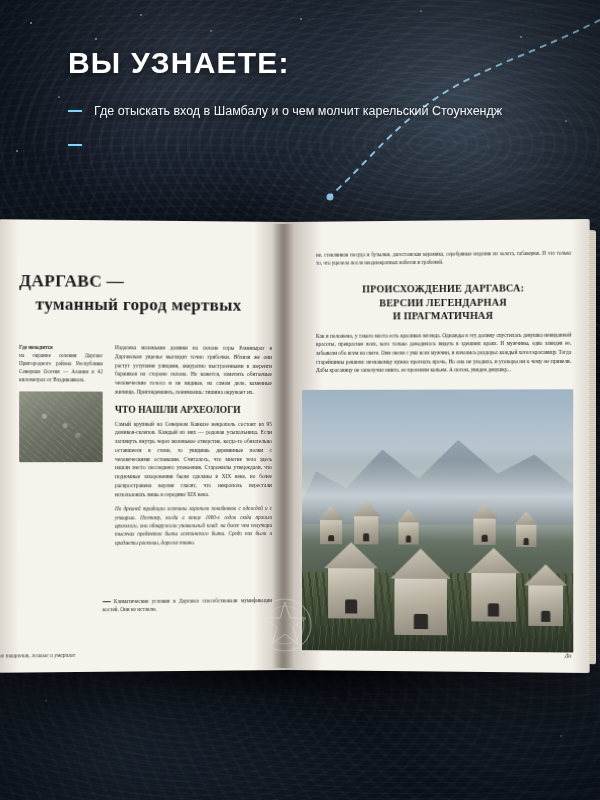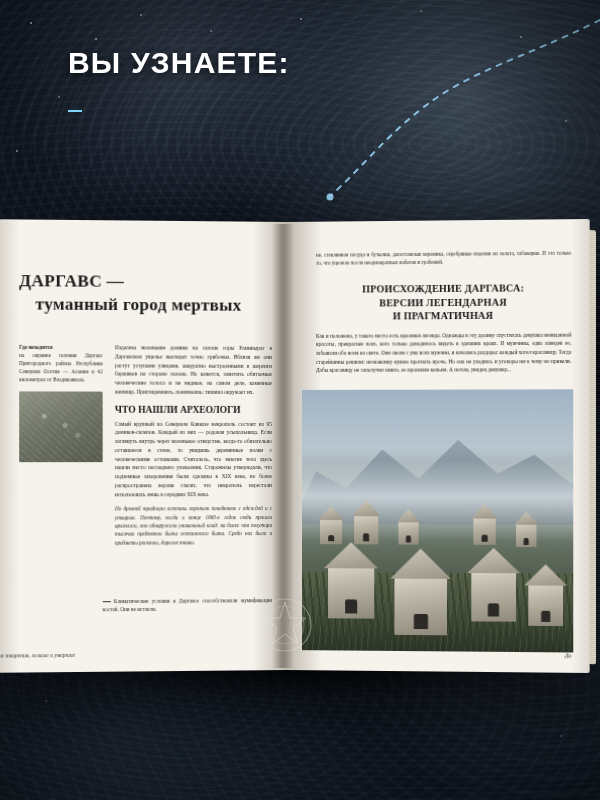--- a/index.html
+++ b/index.html
@@ -315,20 +315,24 @@
   <svg class="route" viewBox="0 0 600 800">
     <path d="M 600 20 C 520 60, 470 70, 420 110 C 380 142, 360 170, 330 196" fill="none" stroke="#9fdcff" stroke-width="2" stroke-linecap="round" stroke-dasharray="5 7" opacity="0.85"></path>
     <circle cx="330" cy="197" r="3.5" fill="#9fdcff" opacity="0.9"></circle>
   </svg>
 
   <div class="bg-vignette"></div>
 
   <div class="title-block">
     <h1 class="main-title">ВЫ УЗНАЕТЕ:</h1>
 
+    <div class="bullet">
+      <span class="dash"></span>
+      <span>Где отыскать вход в Шамбалу и о чем молчит карельский Стоунхендж</span>
+    </div>
 
     <div class="bullet">
       <span class="dash"></span>
     </div>
   </div>
 
   <div class="book">
     <div class="book-shadow"></div>
     <div class="page-edge-l"></div>
     <div class="page-edge-r"></div>

